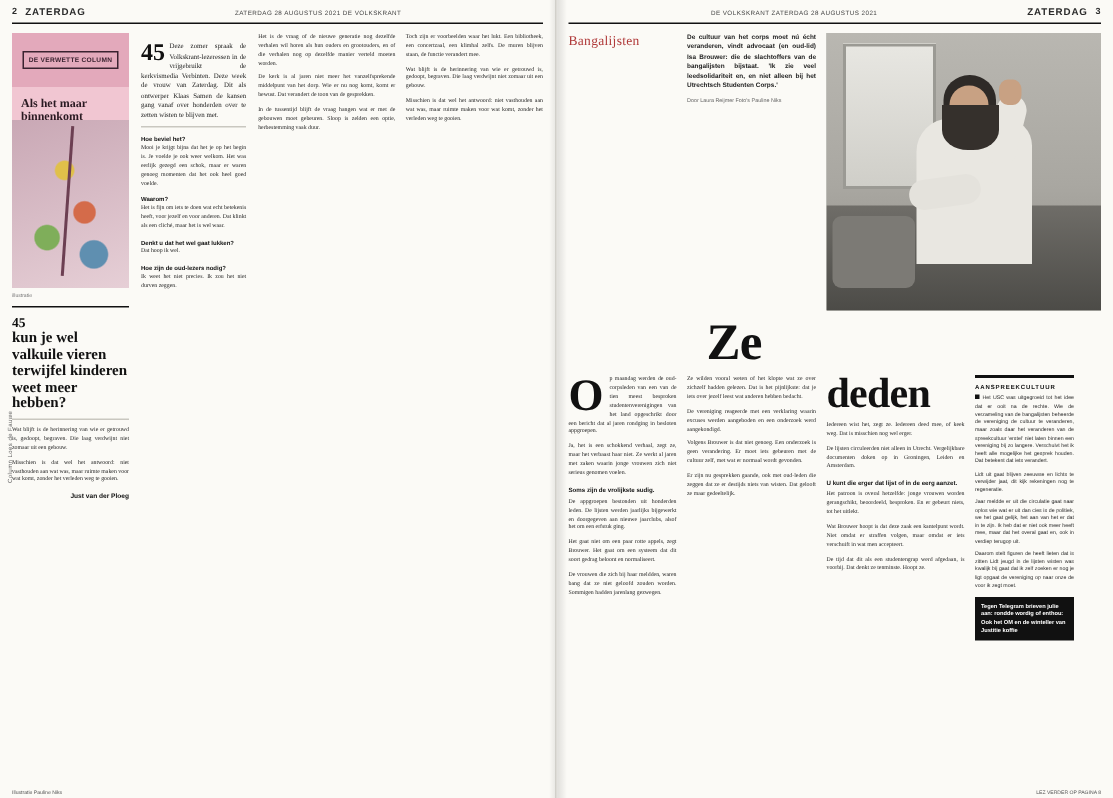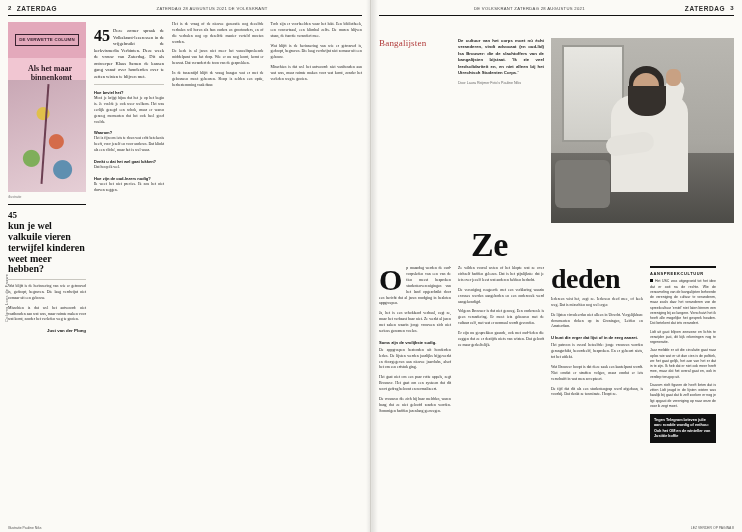--- a/index.html
+++ b/index.html
@@ -71,22 +71,21 @@
     flex-direction:column;
   }
   .promo-kicker{
     font-family:"Liberation Sans", sans-serif;
     font-size:4.4px;font-weight:bold;line-height:1.25;text-align:center;color:#3a2330;
     letter-spacing:.2px;border:1px solid #3a2330;padding:2px 3px;
   }
   .promo-title{
     font-family:"Liberation Serif", serif;
     font-size:8px;font-weight:bold;line-height:1.15;color:#2a1a22;
-    padding:6px 14px 4px 6px;
-    text-align:right;
+    padding:6px 3px 4px 6px;
   }
   .promo-art{
     position:absolute;left:0;right:0;bottom:0;height:112px;
     background:
       radial-gradient(circle at 30% 70%, #7fae5a 0 8px, transparent 9px),
       radial-gradient(circle at 62% 55%, #d46b4a 0 7px, transparent 8px),
       radial-gradient(circle at 45% 30%, #e0c04a 0 6px, transparent 7px),
       radial-gradient(circle at 70% 80%, #5f8fb0 0 9px, transparent 10px),
       linear-gradient(160deg,#c9a8b5,#e6cfd6);
   }
@@ -131,21 +130,21 @@
   }
   .tinycap{
     font-family:"Liberation Sans", sans-serif;
     font-size:3.4px;color:#777;line-height:1.3;margin-top:3px;
   }
   .hrthin{height:1px;background:#111;margin:5px 0;}
   .hrhair{height:1px;background:#c9c7c0;margin:4px 0;}
 
   
   .rp-body{
-    position:absolute;top:22px;left:8px;right:8px;bottom:10px;margin-top:16px;
+    position:absolute;top:22px;left:8px;right:8px;bottom:10px;
   }
   .kicker{
     font-family:"Liberation Serif", serif;
     font-size:9px;color:#b03a3a;font-weight:normal;letter-spacing:.2px;
   }
   .standfirst{
     font-family:"Liberation Sans", sans-serif;
     font-size:4.3px;line-height:1.5;color:#1d1d1d;font-weight:bold;text-align:justify;
   }
   .standfirst .by{display:block;font-weight:normal;color:#666;font-size:3.6px;margin-top:4px;}

